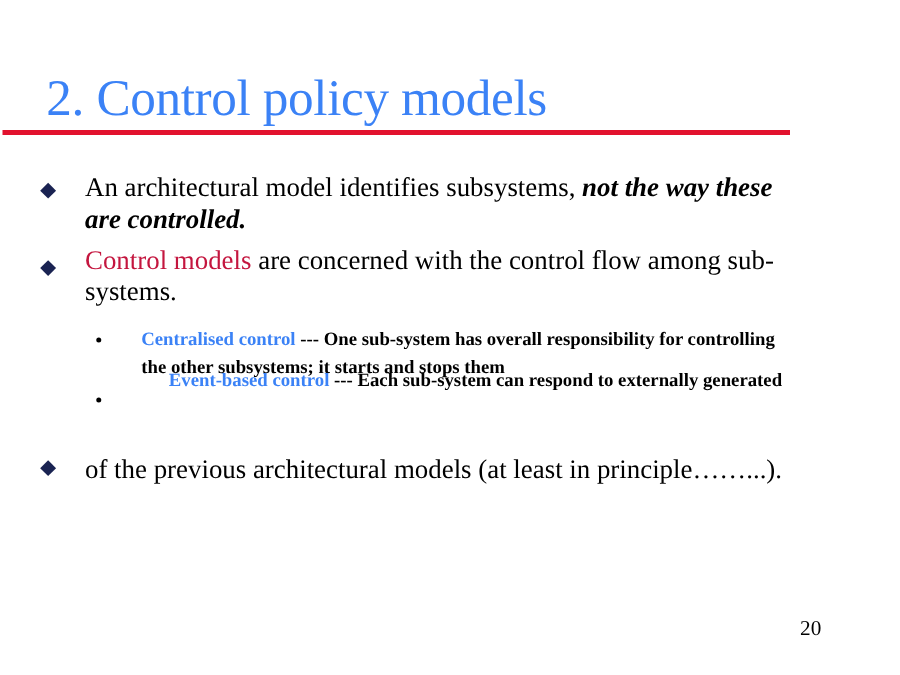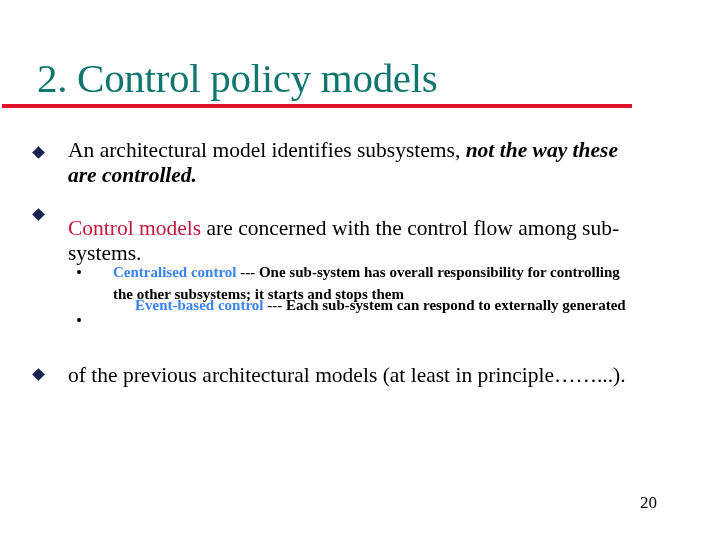--- a/index.html
+++ b/index.html
@@ -14,21 +14,21 @@
       overflow: hidden;
       font-family: "Liberation Serif", "DejaVu Serif", serif;
       color: #000000;
     }
     .slide-title {
       position: absolute;
       left: 37px;
       top: 54px;
       font-size: 41px;
       line-height: 48px;
-      color: #0f766e;
+      color: #3b82f6;
       white-space: nowrap;
       letter-spacing: -0.3px;
     }
     .title-rule {
       position: absolute;
       left: 2px;
       top: 104px;
       width: 630px;
       height: 4px;
       background: #e2122e;
@@ -108,21 +108,21 @@
   <div class="bullet">
     <div class="diamond" style="top:148px;"></div>
     <div class="bullet-text" style="top:138px;">
       <span class="line"><span>An architectural model identifies subsystems, </span><span class="emph">not the way these</span></span>
       <span class="line"><span class="emph">are controlled.</span></span>
     </div>
   </div>
 
   <div class="bullet">
     <div class="diamond" style="top:210px;"></div>
-    <div class="bullet-text" style="top:216px;font-family:Liberation Serif, serif;">
+    <div class="bullet-text" style="top:196px;font-family:Liberation Serif, serif;">
       <span class="line"><span class="red">Control models</span><span> are concerned with the control flow among sub-</span></span>
       <span class="line"><span>systems.</span></span>
     </div>
 
     <div>
       <div class="sub-dot" style="top:270px;"></div>
       <div class="sub-text" style="top:261px;">
         <span class="line"><span class="sub-red">Centralised control</span><span> --- One sub-system has overall responsibility for controlling</span></span>
         <span class="line">the other subsystems; it starts and stops them</span>
       </div>

